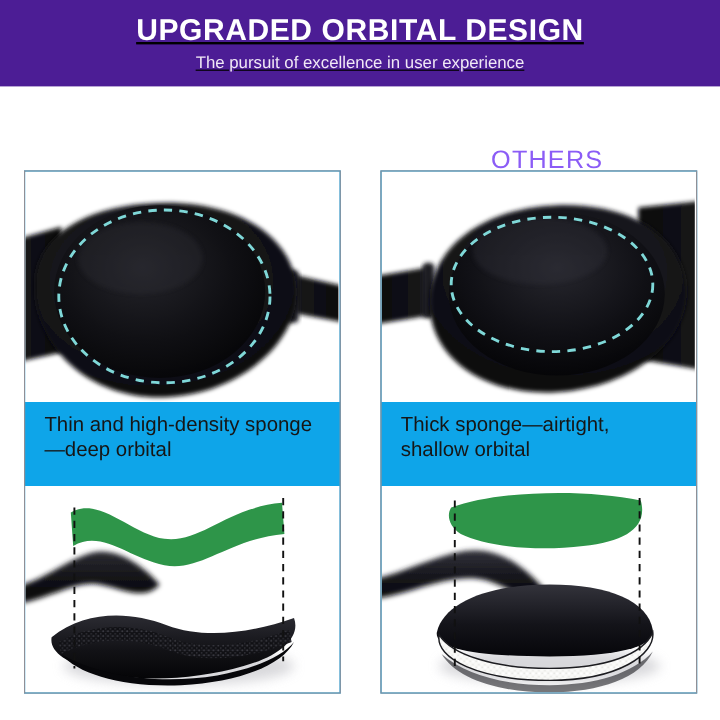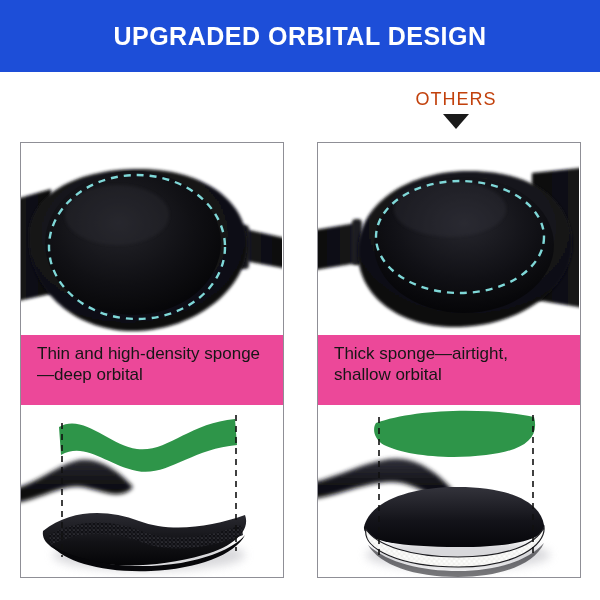--- a/index.html
+++ b/index.html
@@ -7,71 +7,73 @@
     width:600px;height:600px;
     background:#ffffff;
     font-family:"Liberation Sans", sans-serif;
     overflow:hidden;
     position:relative;
   }
 
   
   #header{
     position:absolute;left:0;top:0;width:600px;height:72px;
-    background:#1d4ed8;
+    background:#4c1d95;
     display:flex;flex-direction:column;align-items:center;justify-content:center;
     box-sizing:border-box;
+    text-decoration:underline;
   }
   #header-title{
     color:#ffffff;font-size:25px;font-weight:bold;letter-spacing:0.5px;
     line-height:30px;margin:0;padding:0;white-space:nowrap;
   }
   #header-sub{
     color:#f0e8f5;font-size:14px;font-weight:normal;
     line-height:20px;margin-top:2px;white-space:nowrap;
   }
 
   
   #others-block{
     position:absolute;left:396px;top:88px;width:120px;height:54px;
     display:flex;flex-direction:column;align-items:center;
   }
   #others-label{
-    font-size:18px;color:#c2410c;letter-spacing:1px;line-height:23px;
+    font-size:21px;color:#8b5cf6;letter-spacing:1px;line-height:23px;margin-top:34px;
   }
   #others-arrow{
     width:0;height:0;margin-top:3px;
     border-left:13px solid transparent;
     border-right:13px solid transparent;
     border-top:15px solid #1a1a1a;
   }
 
   
   .panel{
     position:absolute;top:142px;width:264px;height:436px;
     border:1.5px solid #8f8f96;
-    background:#ec4899;
+    background:#0ea5e9;
     box-sizing:border-box;
     overflow:hidden;
   }
   #panel-left{left:20px;}
   #panel-right{left:317px;padding-left:12px;}
 
   .photo-area{position:absolute;left:0;top:0;width:100%;height:192px;overflow:hidden;background:#ffffff;}
   .caption-area{position:absolute;left:0;top:196px;width:100%;height:62px;padding:4px 16px 0 16px;box-sizing:border-box;}
   .caption-text{font-size:17px;color:#161616;line-height:21px;}
   .diagram-area{position:absolute;left:0;top:262px;width:100%;height:172px;overflow:hidden;background:#ffffff;}
 
   svg{display:block;}
 </style>
 </head>
 <body>
 
 <div id="header">
   <div id="header-title">UPGRADED ORBITAL DESIGN</div>
+  <div id="header-sub">The pursuit of excellence in user experience</div>
 </div>
 
 <div id="others-block">
   <div id="others-label">OTHERS</div>
   <div id="others-arrow"></div>
 </div>
 
 <div class="panel" id="panel-left">
 
   <div class="photo-area">

